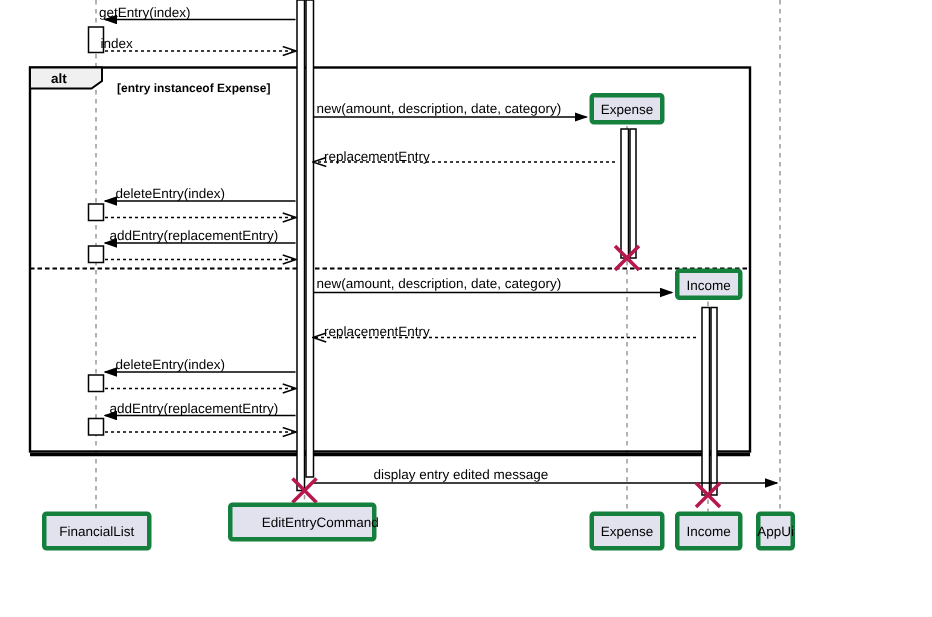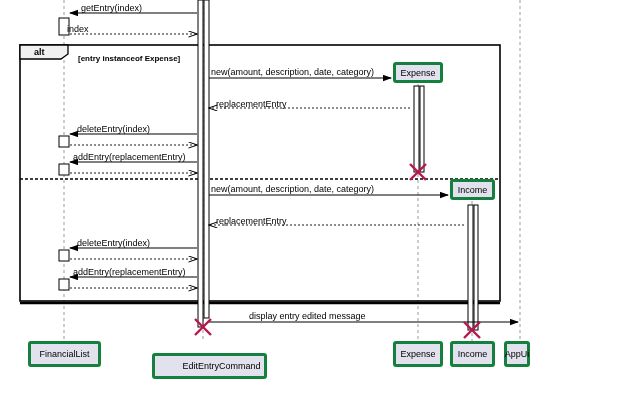--- a/index.html
+++ b/index.html
@@ -109,37 +109,37 @@
         <line x1="410" y1="164" x2="426" y2="180" stroke="#b5174e" stroke-width="2.4"></line>
         <line x1="426" y1="164" x2="410" y2="180" stroke="#b5174e" stroke-width="2.4"></line>
         <line x1="464" y1="322" x2="480" y2="338" stroke="#b5174e" stroke-width="2.4"></line>
         <line x1="480" y1="322" x2="464" y2="338" stroke="#b5174e" stroke-width="2.4"></line>
         <line x1="195" y1="319" x2="211" y2="335" stroke="#b5174e" stroke-width="2.4"></line>
         <line x1="211" y1="319" x2="195" y2="335" stroke="#b5174e" stroke-width="2.4"></line>
       </g>
   </svg>
 
   <div id="labels">
-      <div class="lbl" style="left: 81px; top: 3px;">getEntry(index)</div>
+      <div class="lbl" style="left: 66px; top: 3px;">getEntry(index)</div>
       <div class="lbl" style="left: 67px; top: 24px;">index</div>
       <div class="lbl" style="left: 211px; top: 67px;">new(amount, description, date, category)</div>
       <div class="lbl" style="left: 216px; top: 99px;">replacementEntry</div>
       <div class="lbl" style="left: 77px; top: 124px;">deleteEntry(index)</div>
       <div class="lbl" style="left: 73px; top: 152px;">addEntry(replacementEntry)</div>
       <div class="lbl" style="left: 211px; top: 184px;">new(amount, description, date, category)</div>
       <div class="lbl" style="left: 216px; top: 216px;">replacementEntry</div>
       <div class="lbl" style="left: 77px; top: 238px;">deleteEntry(index)</div>
       <div class="lbl" style="left: 73px; top: 267px;">addEntry(replacementEntry)</div>
       <div class="lbl" style="left: 212px; top: 311px; padding-left: 37px;">display entry edited message</div>
     </div>
   <div id="boxes">
       <div class="lifebox" style="left: 393px; top: 62px; width: 50px; height: 21px;">Expense</div>
       <div class="lifebox" style="left: 450px; top: 179px; width: 45px; height: 21px;">Income</div>
       <div class="lifebox" style="left: 28px; top: 341px; width: 73px; height: 26px;">FinancialList</div>
-      <div class="lifebox" style="left: 152px; top: 353px; width: 115px; height: 26px; padding-left: 24px;">EditEntryCommand</div>
+      <div class="lifebox" style="left: 152px; top: 335px; width: 99px; height: 26px; padding-left: 24px;">EditEntryCommand</div>
       <div class="lifebox" style="left: 393px; top: 341px; width: 50px; height: 26px;">Expense</div>
       <div class="lifebox" style="left: 450px; top: 341px; width: 45px; height: 26px;">Income</div>
       <div class="lifebox" style="left: 504px; top: 341px; width: 26px; height: 26px;">AppUi</div>
     </div>
 
   <div class="altlabel" id="alt-op" style="left: 34px; top: 47px;">alt</div>
   <div class="guard" id="alt-guard" style="left: 78px; top: 54px;">[entry instanceof Expense]</div>
 
 </div>
 

